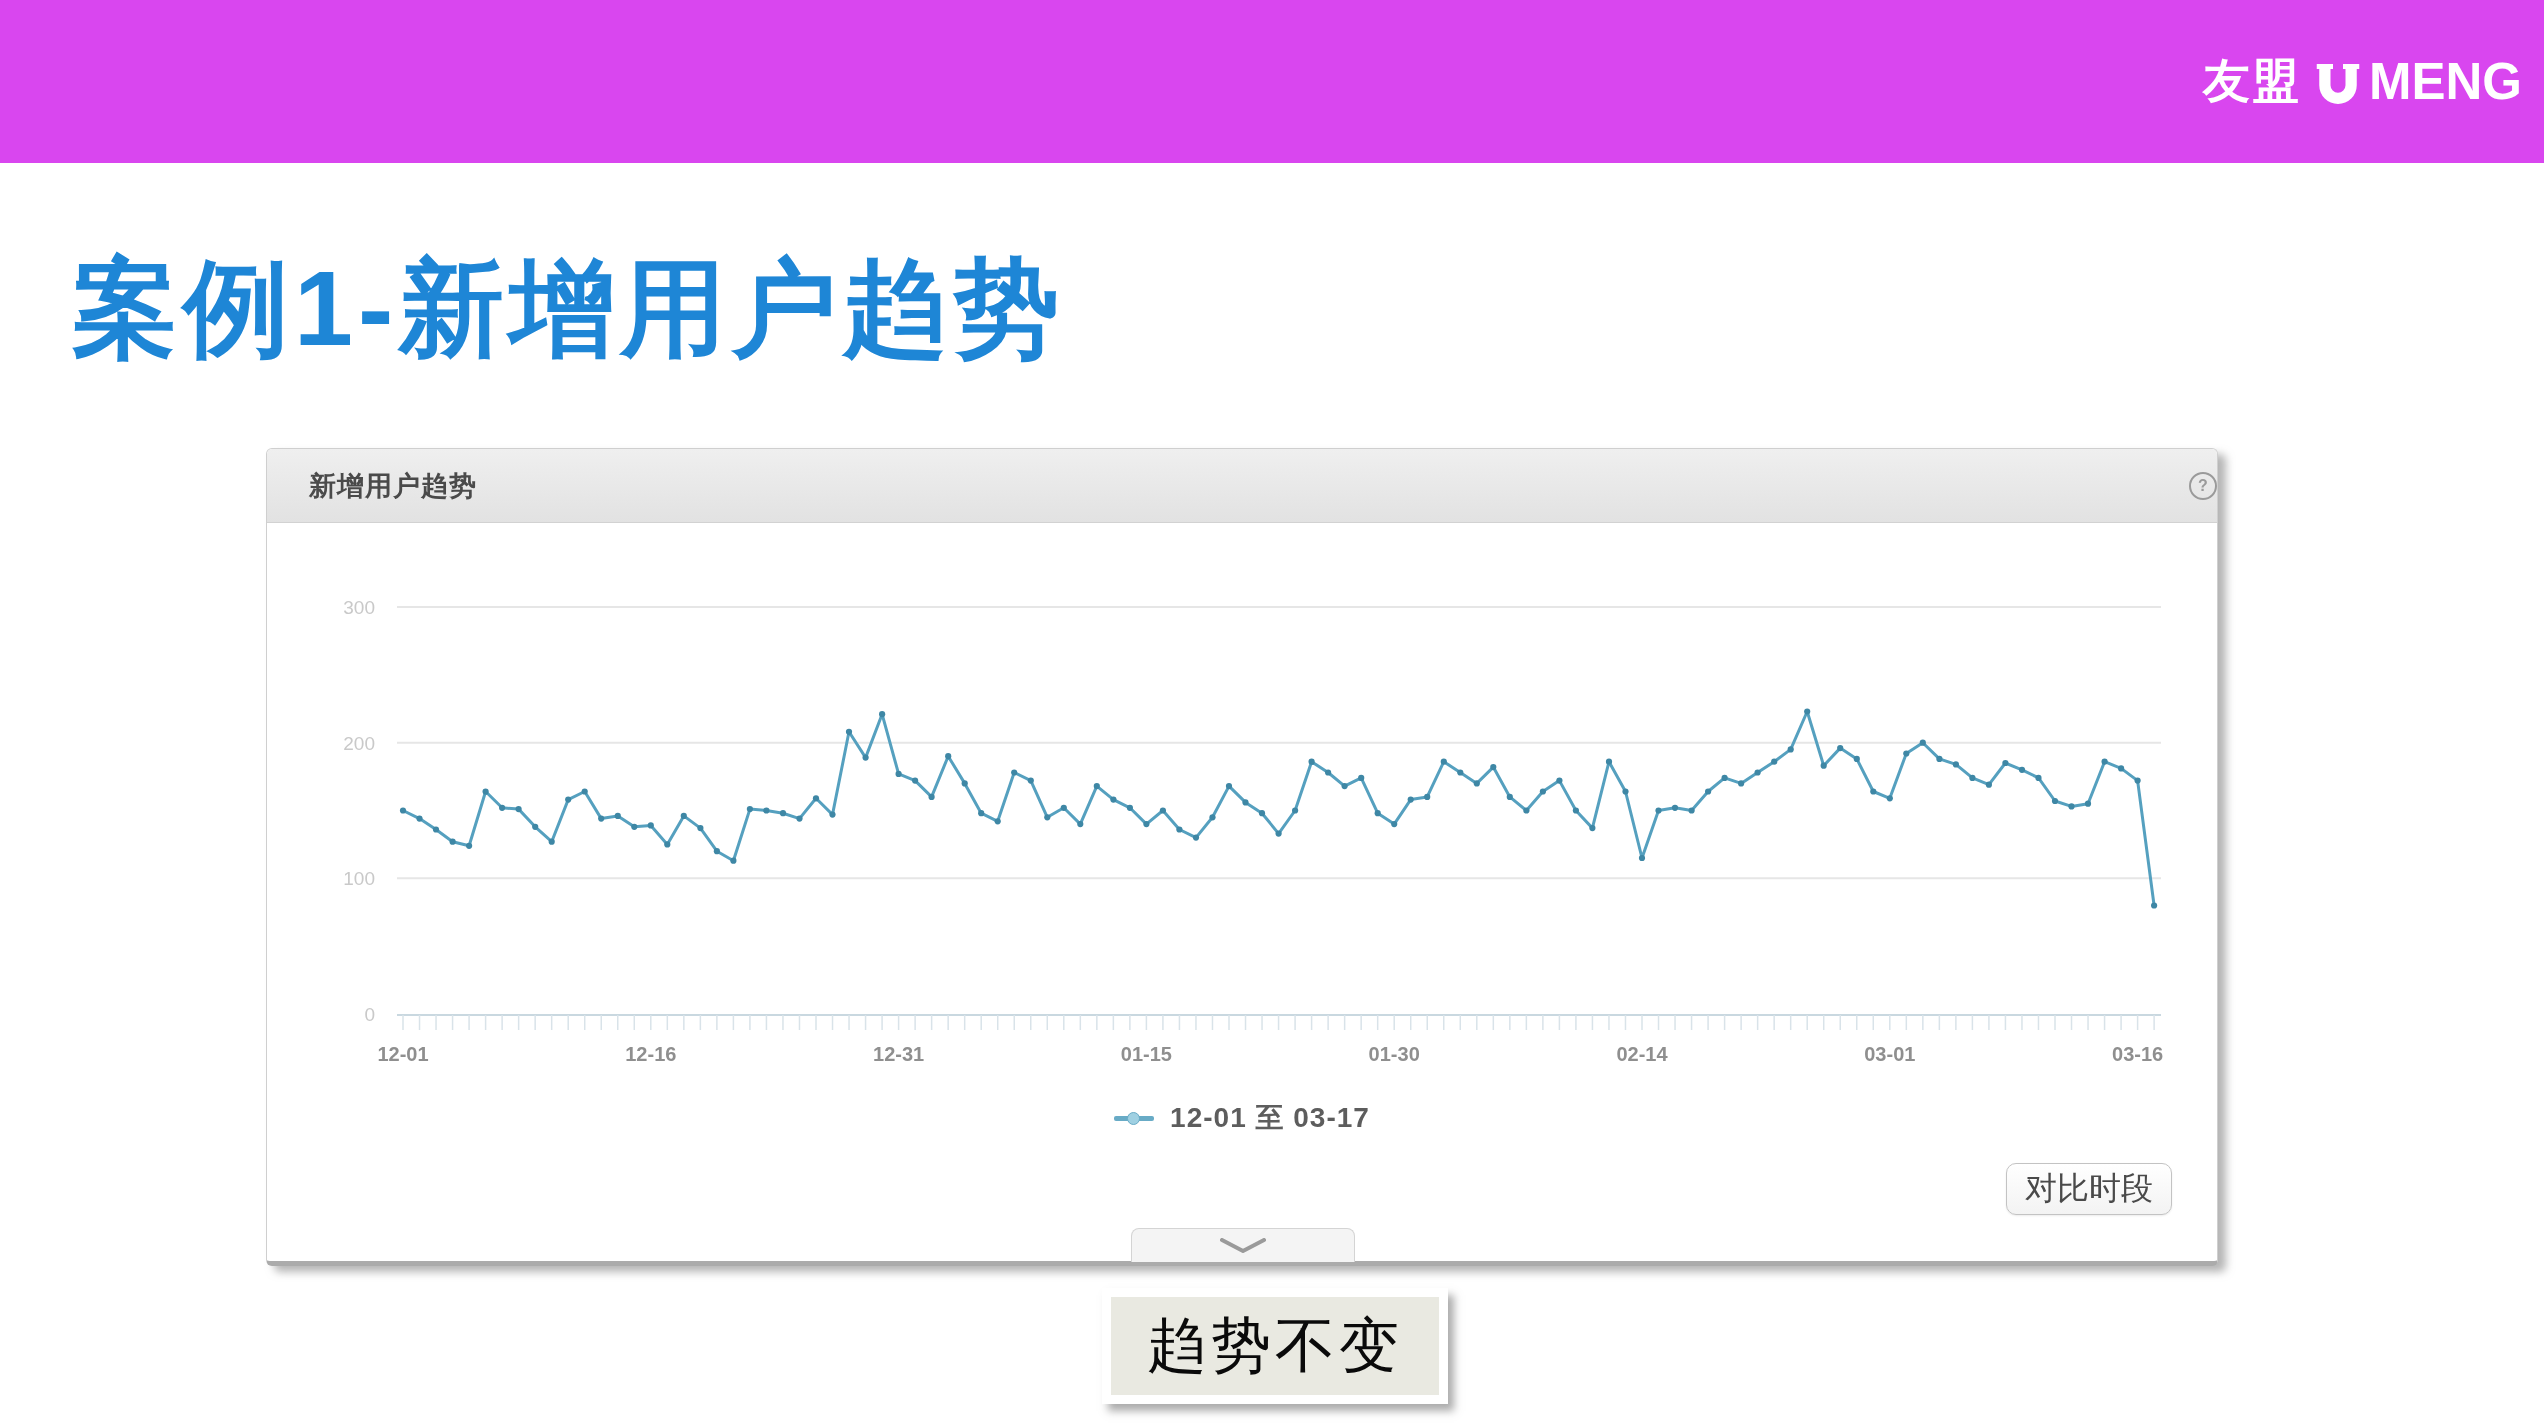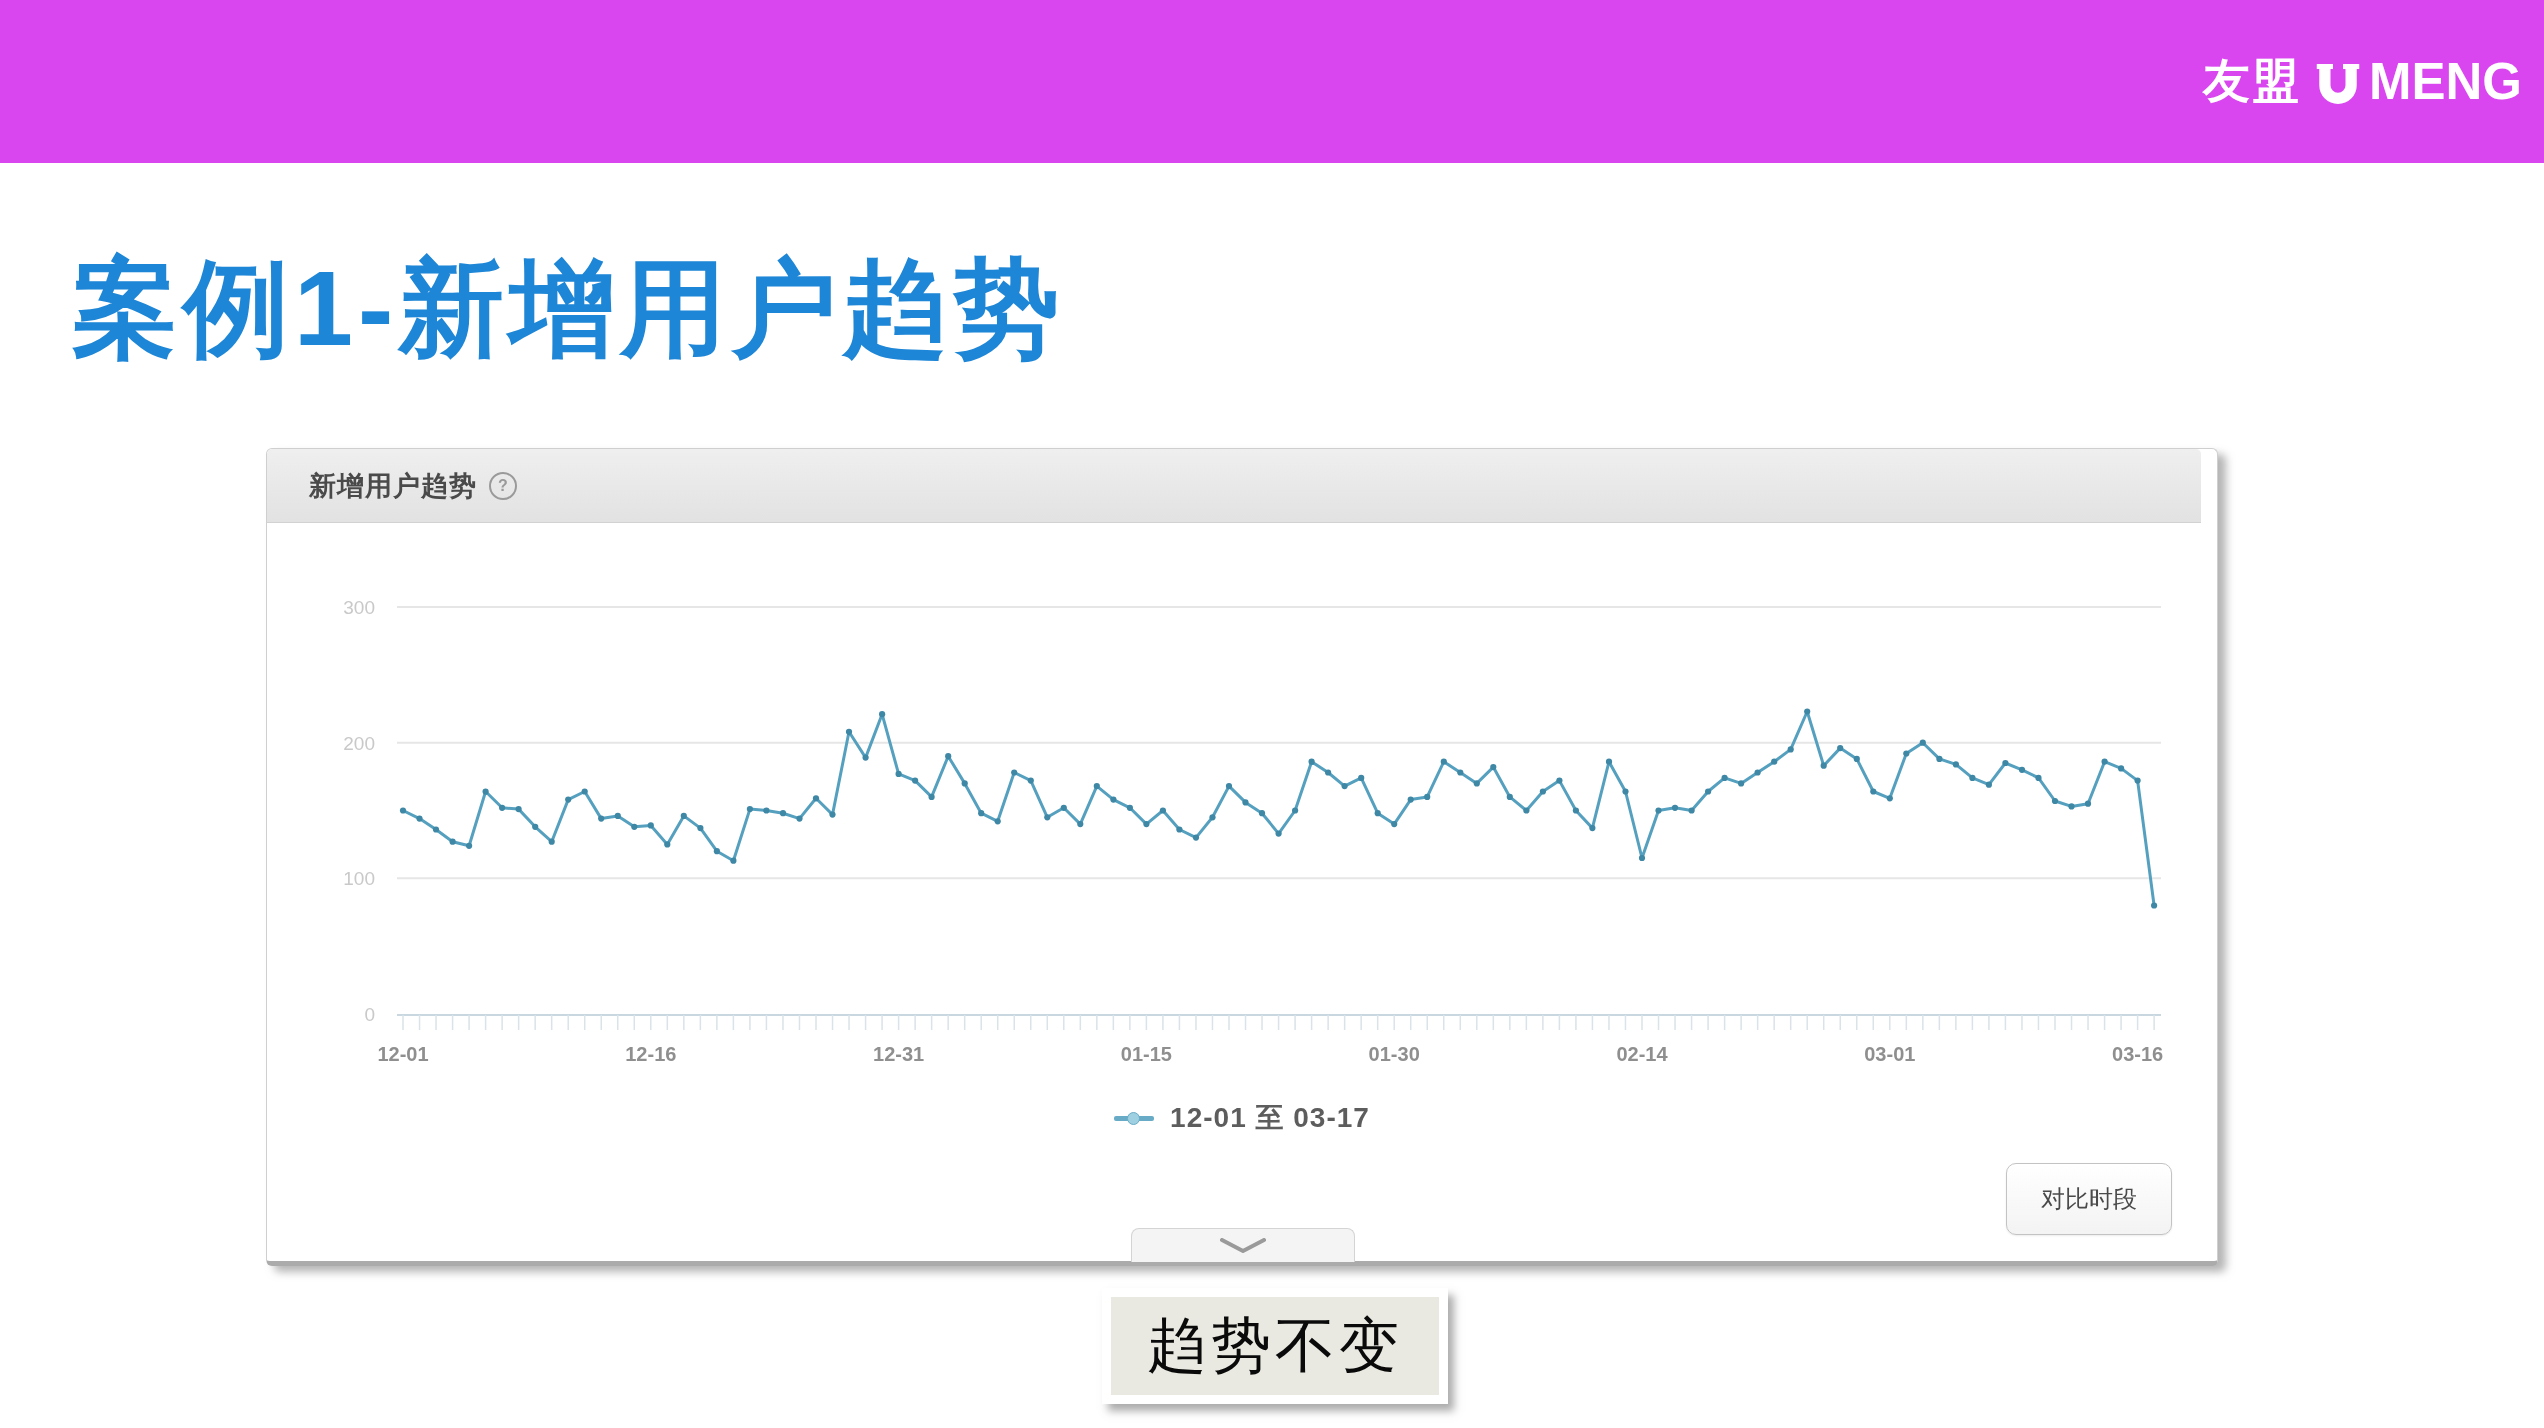--- a/index.html
+++ b/index.html
@@ -29,26 +29,27 @@
   
   .card{
     position:absolute;left:266px;top:448px;width:1950px;height:812px;
     background:#ffffff;
     border:1px solid #cfcfcf;
     border-bottom:5px solid #ababab;
     box-shadow:8px 6px 8px rgba(120,120,120,0.55);
     border-radius:6px;
   }
   .card-header{
-    position:absolute;left:0;top:0;right:16px;height:73px;
+    position:absolute;left:0;top:0;right:0;height:73px;
     background:linear-gradient(#efefef,#e2e2e2);
     border-bottom:1px solid #d2d2d2;
     border-radius:5px 5px 0 0;
     display:flex;align-items:center;
     z-index:3;
+    justify-content:space-between;
   }
   .card-title{
     margin-left:42px;font-size:27px;font-weight:bold;color:#4a4a4a;letter-spacing:1px;
   }
   .help-icon{
     margin-left:12px;width:24px;height:24px;border:2px solid #9a9a9a;border-radius:50%;
     color:#9a9a9a;font-size:16px;font-weight:bold;
     display:flex;align-items:center;justify-content:center;cursor:pointer;
   }
   .tabs{
@@ -73,24 +74,24 @@
     display:flex;align-items:center;justify-content:center;gap:16px;cursor:pointer;
   }
   .legend-marker{position:relative;width:40px;height:5px;background:#68abc6;border-radius:2px;}
   .legend-marker::after{
     content:"";position:absolute;left:13px;top:-4px;width:13px;height:13px;border-radius:50%;
     background:#9fd0e2;border:1px solid #68abc6;box-sizing:border-box;
   }
   .legend-label{font-size:28px;font-weight:bold;color:#5d5d5d;letter-spacing:1px;}
   
   .compare-btn{
-    position:absolute;left:1739px;top:714px;width:166px;height:72px;z-index:2;
+    position:absolute;left:1739px;top:714px;width:166px;height:52px;z-index:2;
     background:linear-gradient(#ffffff,#f3f3f3);
     border:1px solid #c3c3c3;border-radius:10px;
-    font-size:24px;color:#4a4a4a;
+    font-size:32px;color:#4a4a4a;
     display:flex;align-items:center;justify-content:center;cursor:pointer;
     box-shadow:0 1px 2px rgba(0,0,0,0.08);
     font-family:inherit;
   }
   
   .collapse-tab{
     position:absolute;left:864px;top:779px;width:222px;height:33px;z-index:4;
     background:#f4f4f4;border:1px solid #d4d4d4;border-bottom:none;
     border-radius:8px 8px 0 0;
     display:flex;align-items:center;justify-content:center;cursor:pointer;

